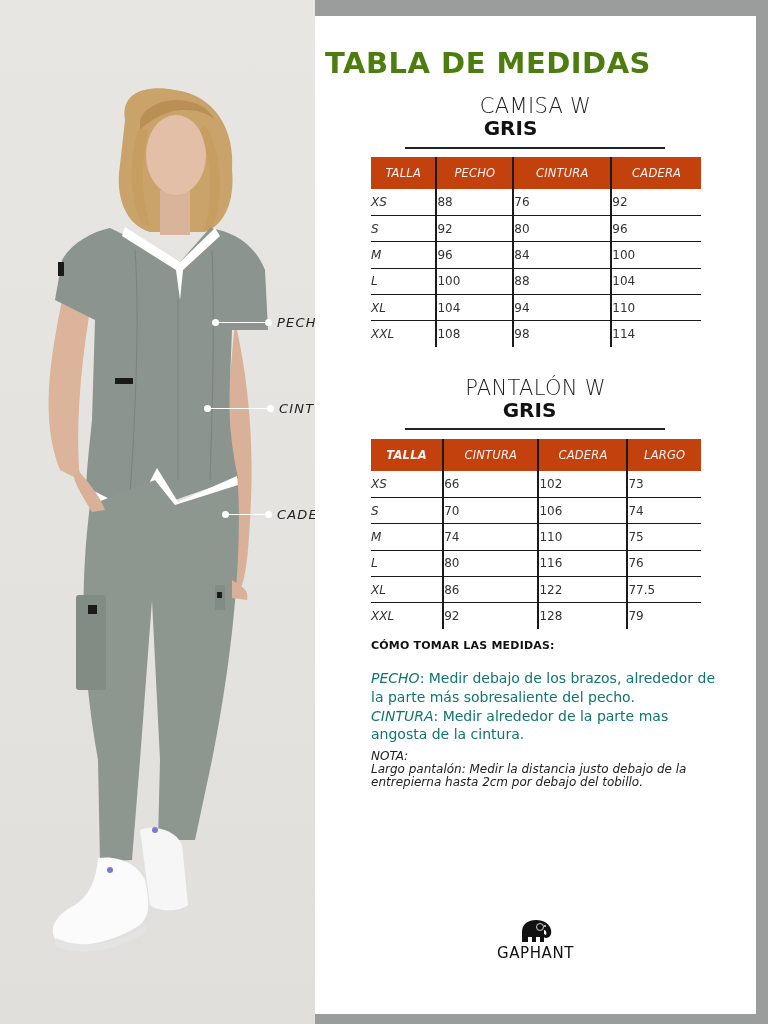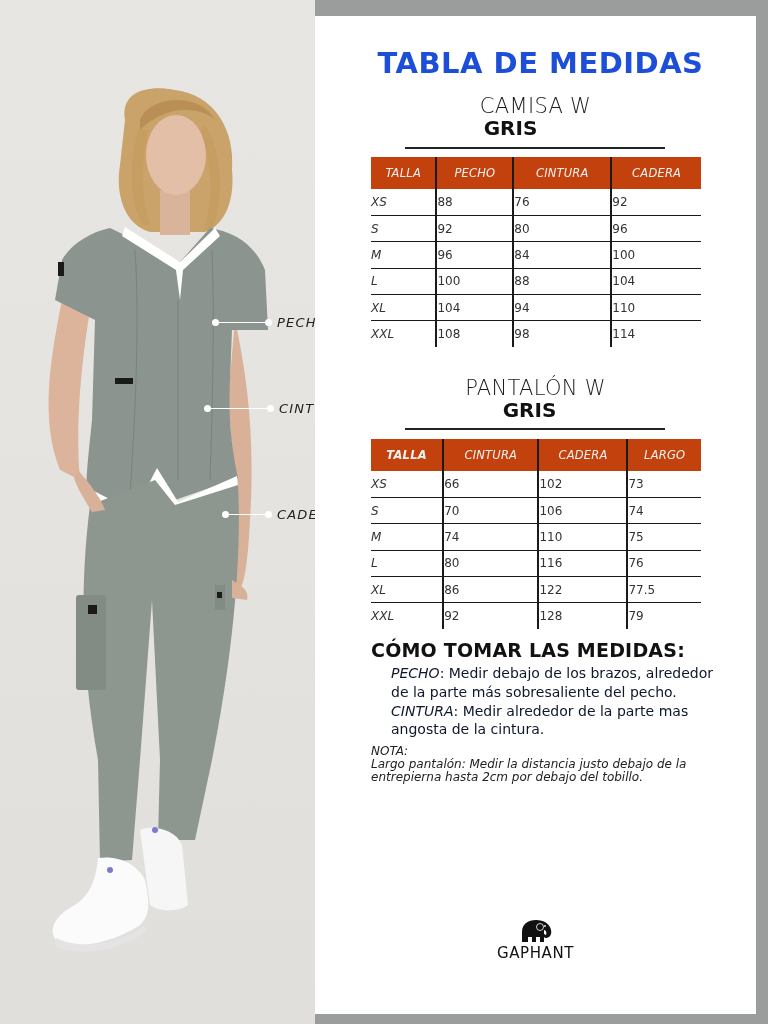--- a/index.html
+++ b/index.html
@@ -25,23 +25,23 @@
   .callout .lbl {
     font-style: italic; font-size: 13px; letter-spacing: 1.2px; color: #222;
     margin-left: 5px; white-space: nowrap;
   }
   
   .panel {
     position: absolute; left: 315px; top: 16px; width: 441px; height: 998px;
     background: #ffffff;
   }
   .main-title {
-    position: absolute; left: 0; width: 100%; top: 30px; text-align: center;
+    position: absolute; left: 0; width: 100%; top: 30px; text-align: left;
     font-size: 29px; font-weight: 700; letter-spacing: 0.5px; padding-left: 10px;
-    color: #1d4ed8;
+    color: #4d7c0f;
   }
   .garment {
     position: absolute; left: 0; width: 100%; text-align: center;
   }
   .garment .name { font-size: 21px; font-weight: 300; color: #1c1c1c; display: block; letter-spacing: 0.3px;}
   .garment .color { font-size: 20px; font-weight: 700; display: block; margin-top: -2px; color: #111;}
   .rule { position: absolute; height: 1.5px; background: #222; }
   table.size {
     position: absolute; left: 56px; width: 330px; border-collapse: collapse;
     font-size: 12px; color: #333;
@@ -51,22 +51,22 @@
     height: 32px; font-size: 11.5px; letter-spacing: 0.2px;
   }
   table.size th.bold { font-weight: 700; }
   table.size td { height: 26.4px; text-align: left; }
   table.size td:first-child { font-style: italic; }
   table.size th + th, table.size td + td { border-left: 2px solid #1a1a1a; }
   table.size tr.row + tr.row td { border-top: 1.5px solid #1a1a1a; }
   .howto {
     position: absolute; left: 56px; top: 623px; width: 345px;
   }
-  .howto h3 { font-size: 19px; font-weight: 600; letter-spacing: 0.2px; margin-bottom: 3px; color: #111; }
-  .howto p { font-size: 14px; line-height: 18.8px; color: #0f172a; margin-left: 20px; }
+  .howto h3 { font-size: 11px; font-weight: 600; letter-spacing: 0.2px; margin-bottom: 17px; color: #111; }
+  .howto p { font-size: 14px; line-height: 18.8px; color: #0f766e; }
   .howto p em { font-style: italic; }
   .howto .nota { margin-top: 6px; font-size: 12px; line-height: 13px; font-style: italic; color: #222; }
   .logo {
     position: absolute; left: 0; width: 100%; top: 902px; text-align: center;
   }
   .logo svg { display: block; margin: 0 auto; }
   .logo .brand { font-size: 15px; font-weight: 500; letter-spacing: 0.6px; display: block; margin-top: 0px; color: #111; }
 </style>
 </head>
 <body>

